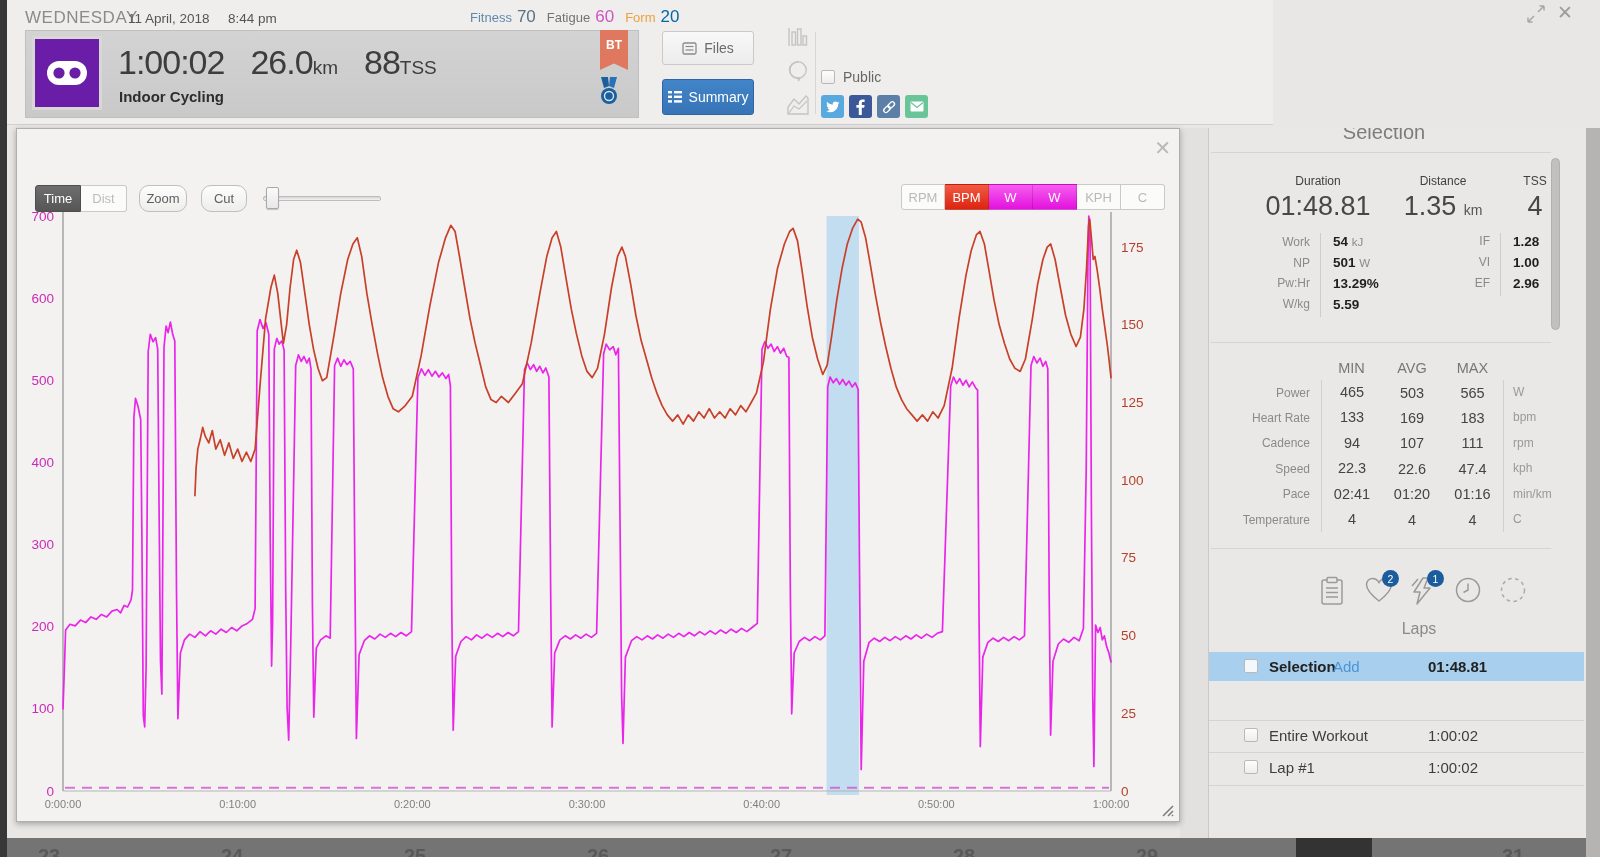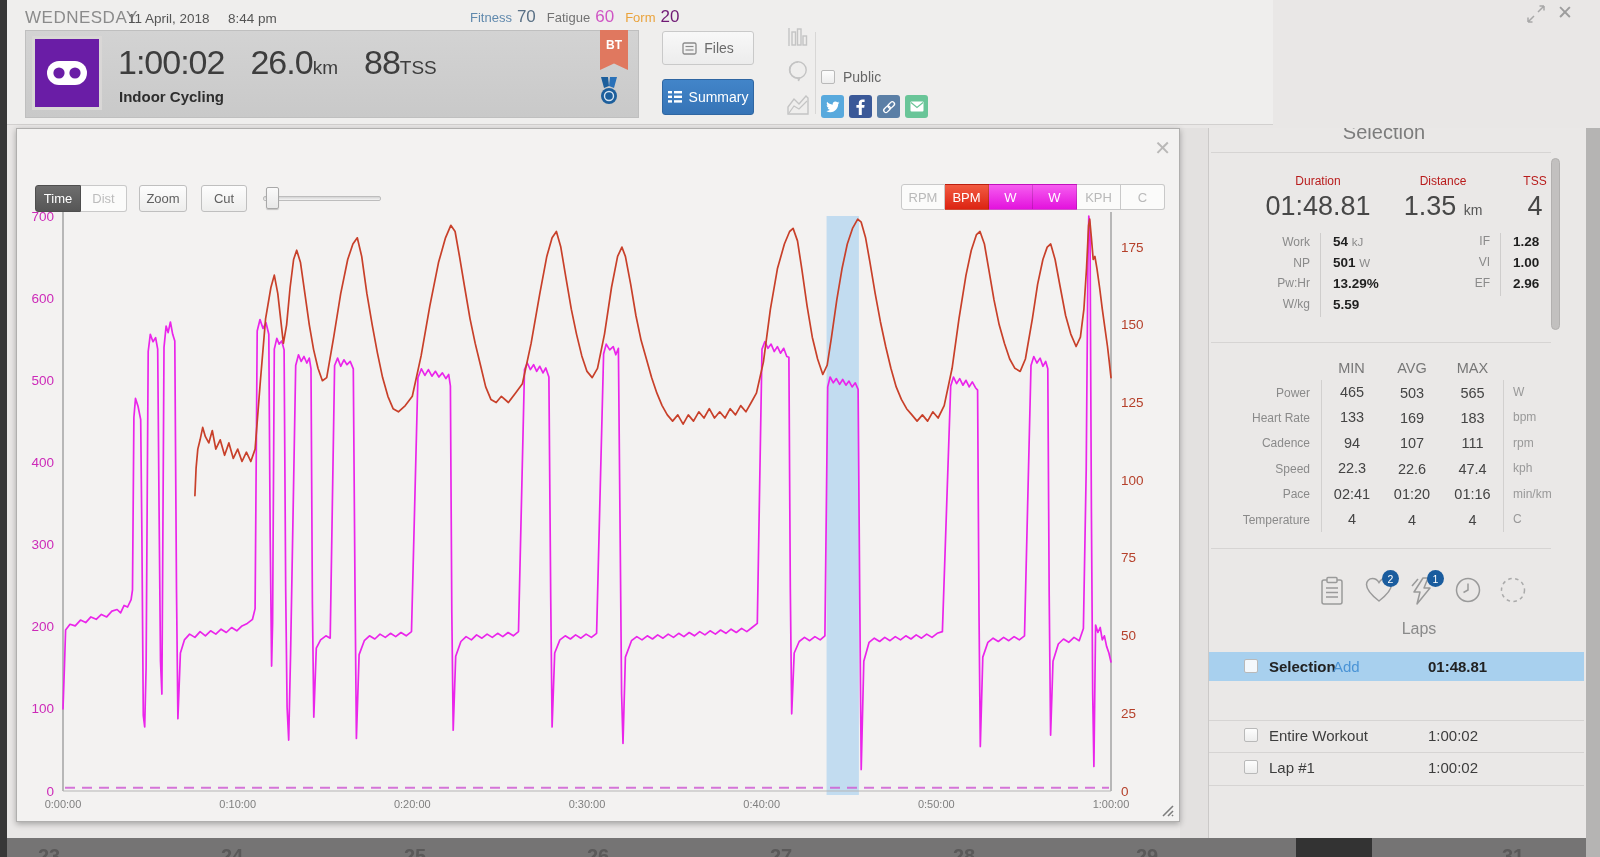--- a/index.html
+++ b/index.html
@@ -41,37 +41,37 @@
   .win-expand { left:1519px; top:5px; }
   .win-close { left:1550px; top:4px; font-size:19px; color:#9d9d9d; line-height:18px; }
 
   
   .modal { left:16px; top:128px; width:1164px; height:694px; background:#f3f2f1; border:1px solid #b0afae; box-shadow:0 2px 6px rgba(0,0,0,.3); z-index:10; }
   .modal-x { right:8px; top:10px; font-size:20px; color:#b9b8b7; line-height:18px; cursor:pointer; }
   .seg { top:56px; height:27px; display:flex; }
   .seg-btn { width:46px; height:27px; font-size:13px; display:flex; align-items:center; justify-content:center; }
   .seg-on { background:linear-gradient(#6e6e6e,#565656); color:#fff; border:1px solid #4e4e4e; border-radius:3px 0 0 3px; }
   .seg-off { background:#fbfbfa; color:#bcbcbc; border:1px solid #c9c9c9; border-left:none; border-radius:0 3px 3px 0; }
-  .tool-btn { top:56px; height:27px; background:linear-gradient(#fdfdfd,#ededec); border:1px solid #bfbfbf; border-radius:3px; color:#5f5f5f; font-size:13px; display:flex; align-items:center; justify-content:center; }
+  .tool-btn { top:56px; height:27px; background:linear-gradient(#fdfdfd,#ededec); border:1px solid #bfbfbf; border-radius:10px; color:#5f5f5f; font-size:13px; display:flex; align-items:center; justify-content:center; }
   .slider-track { left:246px; top:67px; width:118px; height:5px; background:linear-gradient(#d4d4d4,#f4f4f4); border:1px solid #bdbdbd; border-radius:2px; }
   .slider-handle { left:249px; top:58px; width:13px; height:22px; background:linear-gradient(#fafafa,#e8e8e8); border:1px solid #a8a8a8; border-radius:2px; box-shadow:0 1px 1px rgba(0,0,0,.2); }
   .toggles { left:884px; top:55px; display:flex; }
   .toggle { width:44px; height:26px; font-size:13px; display:flex; align-items:center; justify-content:center; background:#fbfbfa; color:#b9b9b9; border:1px solid #c9c9c9; border-left:none; }
   .toggle:first-child { border-left:1px solid #c9c9c9; border-radius:3px 0 0 3px; }
   .toggle:last-child { border-radius:0 3px 3px 0; }
   .toggle.active { color:#fff; border-color:rgba(0,0,0,.15); }
   .grip { right:5px; bottom:4px; }
 
   
   .behind { left:1180px; top:128px; width:428px; height:729px; background:#e3e1e0; }
   .sidebar { left:1208px; top:128px; width:378px; height:710px; background:#eae8e7; border-left:1px solid #cbc9c8; overflow:hidden; }
   .sel-title { left:80px; top:-7px; width:190px; text-align:center; font-size:20px; color:#7c7c7c; }
   .sideline { left:2px; width:340px; height:1px; background:#d6d4d3; }
   .sumcol { top:46px; width:130px; text-align:center; }
-  .sumlab { font-size:12px; color:#b91c1c; }
+  .sumlab { font-size:12px; color:#404040; }
   .sumval { font-size:27px; color:#474747; margin-top:3px; white-space:nowrap; }
   .sumunit { font-size:14px; color:#555; }
   .kvrow { height:21px; }
   .kvl { display:inline-block; font-size:12px; color:#8a8a8a; text-align:right; vertical-align:middle; line-height:21px; }
   .kvv { display:inline-block; font-size:13.5px; font-weight:bold; color:#1f1f1f; line-height:21px; vertical-align:middle; }
   .kvu { font-size:11.5px; font-weight:normal; color:#8a8a8a; }
   .vline { width:1px; background:#cfcdcc; }
 
   .mtable { left:0; top:228px; width:375px; }
   .mhead, .mrow { display:grid; grid-template-columns:112px 61px 60px 61px auto; align-items:center; }
@@ -114,21 +114,21 @@
   <div class="abs day">WEDNESDAY</div>
   <div class="abs hdate">11 April, 2018</div>
   <div class="abs htime">8:44 pm</div>
 
   <div class="abs ffrow">
     <span class="fflabel" style="color:#6089ad">Fitness</span>
     <span class="ffval" style="color:#5a7186">70</span>
     <span class="fflabel" style="color:#737373;margin-left:6px">Fatigue</span>
     <span class="ffval" style="color:#cf54c4">60</span>
     <span class="fflabel" style="color:#eaa33c;margin-left:6px">Form</span>
-    <span class="ffval" style="color:#701a75">20</span>
+    <span class="ffval" style="color:#0369a1">20</span>
   </div>
 
   <div class="abs wcard">
     <div class="abs ptile">
       <svg width="46" height="30" viewBox="0 0 46 30">
         <rect x="3" y="3" width="40" height="24" rx="12" fill="#fff"></rect>
         <circle cx="15" cy="15" r="5.6" fill="#6a1da6"></circle>
         <circle cx="31" cy="15" r="5.6" fill="#6a1da6"></circle>
       </svg>
     </div>

